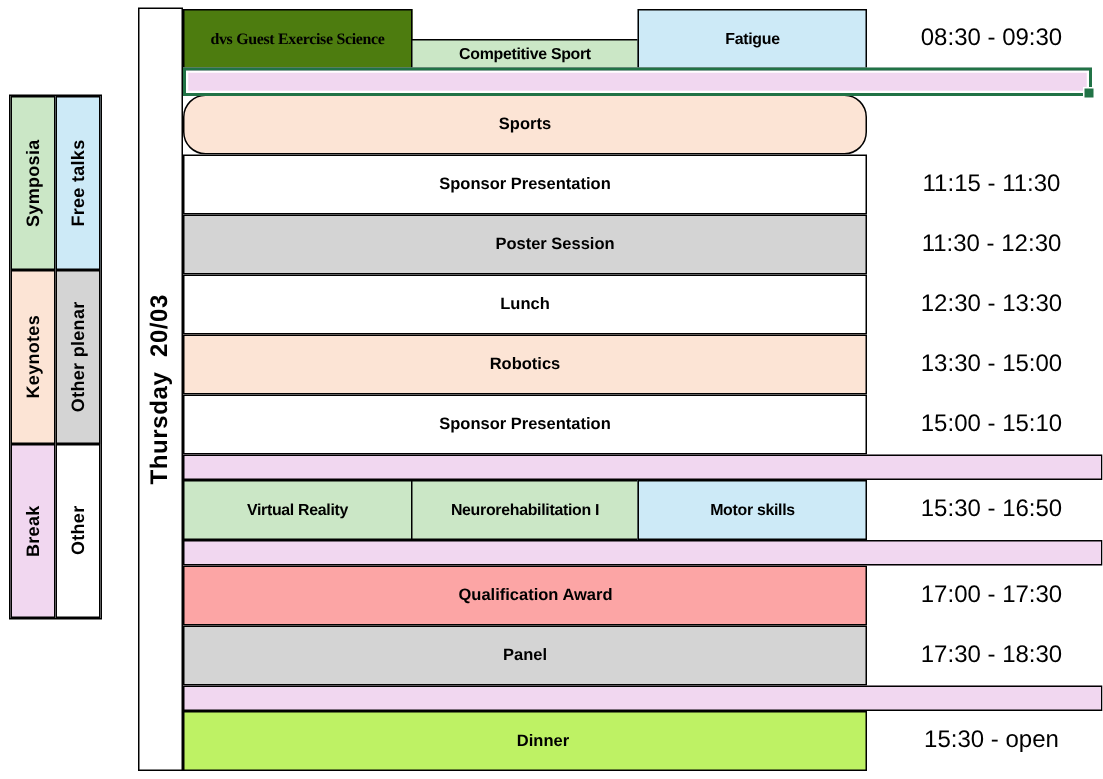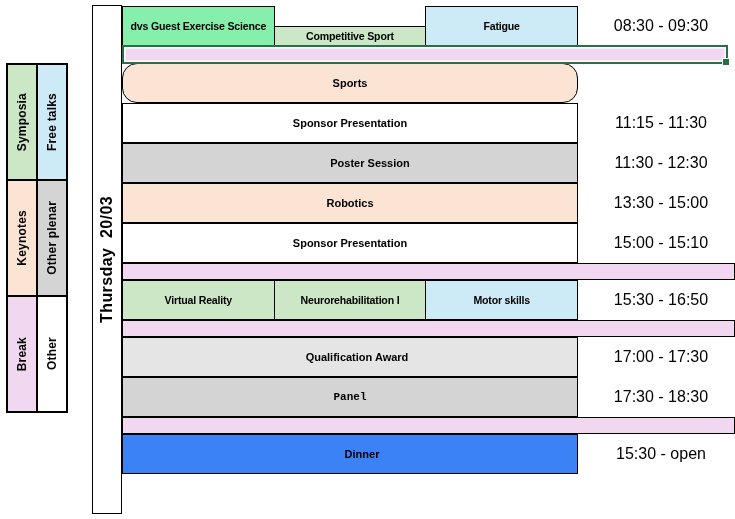--- a/index.html
+++ b/index.html
@@ -83,61 +83,65 @@
       <span class="vtext">Other</span>
     </div>
   </div>
 
 <div class="day">
   <span class="vtext">Thursday  20/03</span>
 </div>
 
 <div class="rows">
     <div class="row multi">
-      <div class="cell" style="background: #86efac;">dvs Guest Exercise Science</div>
+      <div class="cell" style="background: #4d7c0f; font-family: Liberation Serif, serif;">dvs Guest Exercise Science</div>
       <div class="cell" style="background: rgb(203, 231, 198); margin-top: 20px;">Competitive Sport</div>
       <div class="cell" style="background: rgb(205, 234, 247);">Fatigue</div>
       <div class="time">08:30 - 09:30</div>
     </div>
     <div class="break selected" style="background: rgb(241, 215, 240);">
       <div class="handle"></div>
     </div>
     <div class="row">
       <div class="cell" style="background: rgb(252, 228, 213); border-radius: 15px;">Sports</div>
     </div>
     <div class="row">
       <div class="cell" style="background: rgb(255, 255, 255);">Sponsor Presentation</div>
       <div class="time">11:15 - 11:30</div>
     </div>
     <div class="row">
       <div class="cell" style="background: rgb(212, 212, 212); padding-left: 40px;">Poster Session</div>
       <div class="time">11:30 - 12:30</div>
     </div>
     <div class="row">
+      <div class="cell" style="background: rgb(255, 255, 255);">Lunch</div>
+      <div class="time">12:30 - 13:30</div>
+    </div>
+    <div class="row">
       <div class="cell" style="background: rgb(252, 228, 213);">Robotics</div>
       <div class="time">13:30 - 15:00</div>
     </div>
     <div class="row">
       <div class="cell" style="background: rgb(255, 255, 255);">Sponsor Presentation</div>
       <div class="time">15:00 - 15:10</div>
     </div>
     <div class="break" style="background: rgb(241, 215, 240);"></div>
     <div class="row multi">
       <div class="cell" style="background: rgb(203, 231, 198);">Virtual Reality</div>
       <div class="cell" style="background: rgb(203, 231, 198);">Neurorehabilitation I</div>
       <div class="cell" style="background: rgb(205, 234, 247);">Motor skills</div>
       <div class="time">15:30 - 16:50</div>
     </div>
     <div class="break" style="background: rgb(241, 215, 240);"></div>
     <div class="row">
-      <div class="cell" style="background: #e5e5e5; padding-left: 14px;">Qualification Award</div>
+      <div class="cell" style="background: #fca5a5; padding-left: 14px;">Qualification Award</div>
       <div class="time">17:00 - 17:30</div>
     </div>
     <div class="row">
-      <div class="cell" style="background: rgb(212, 212, 212); font-family: Liberation Mono, monospace;">Panel</div>
+      <div class="cell" style="background: rgb(212, 212, 212);">Panel</div>
       <div class="time">17:30 - 18:30</div>
     </div>
     <div class="break" style="background: rgb(241, 215, 240);"></div>
     <div class="row">
-      <div class="cell" style="background: #3b82f6; padding-left: 24px;">Dinner</div>
+      <div class="cell" style="background: #bef264; padding-left: 24px;">Dinner</div>
       <div class="time"><span>15:30 - </span><span class="it">open</span></div>
     </div>
   </div>
 
 </body></html>

